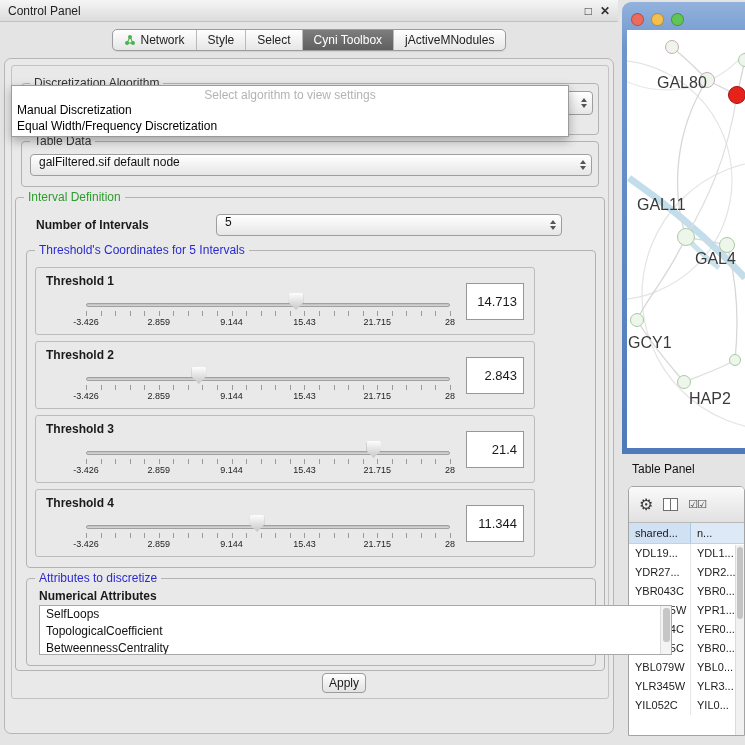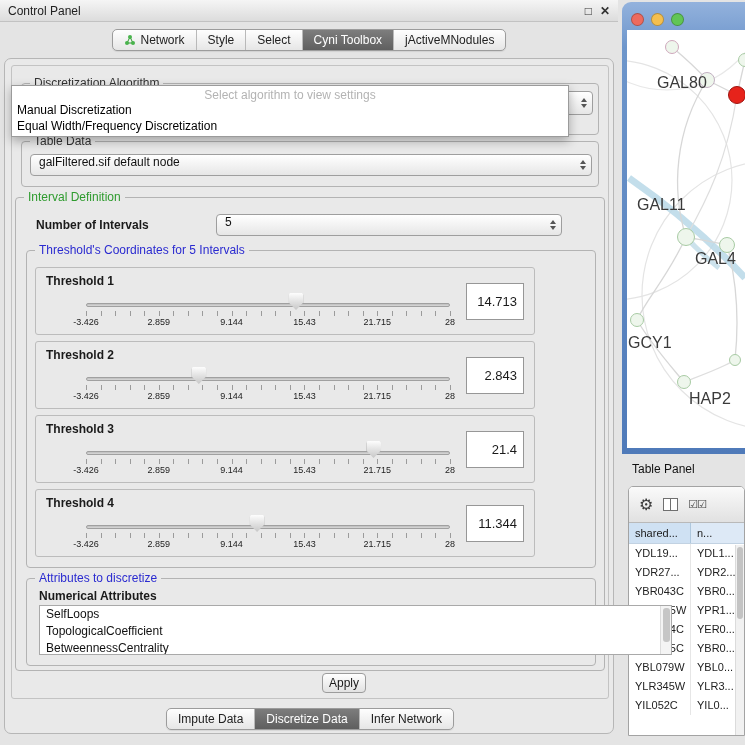--- a/index.html
+++ b/index.html
@@ -388,26 +388,13 @@
         </div>
       <div class="list-item">SelfLoops</div>
           <div class="list-item">TopologicalCoefficient</div>
           <div class="list-item">BetweennessCentrality</div>
         </div>
     </div>
   </div>
 
   <div class="apply-btn">Apply</div>
 
-  <div class="bottom-tabrow">
-    <div class="seg">
-      <div class="tab">
-          <span>Impute Data</span>
-        </div>
-      <div class="tab selected">
-          <span>Discretize Data</span>
-        </div>
-      <div class="tab">
-          <span>Infer Network</span>
-        </div>
-    </div>
-  </div>
 </div>
 
 </body></html>

